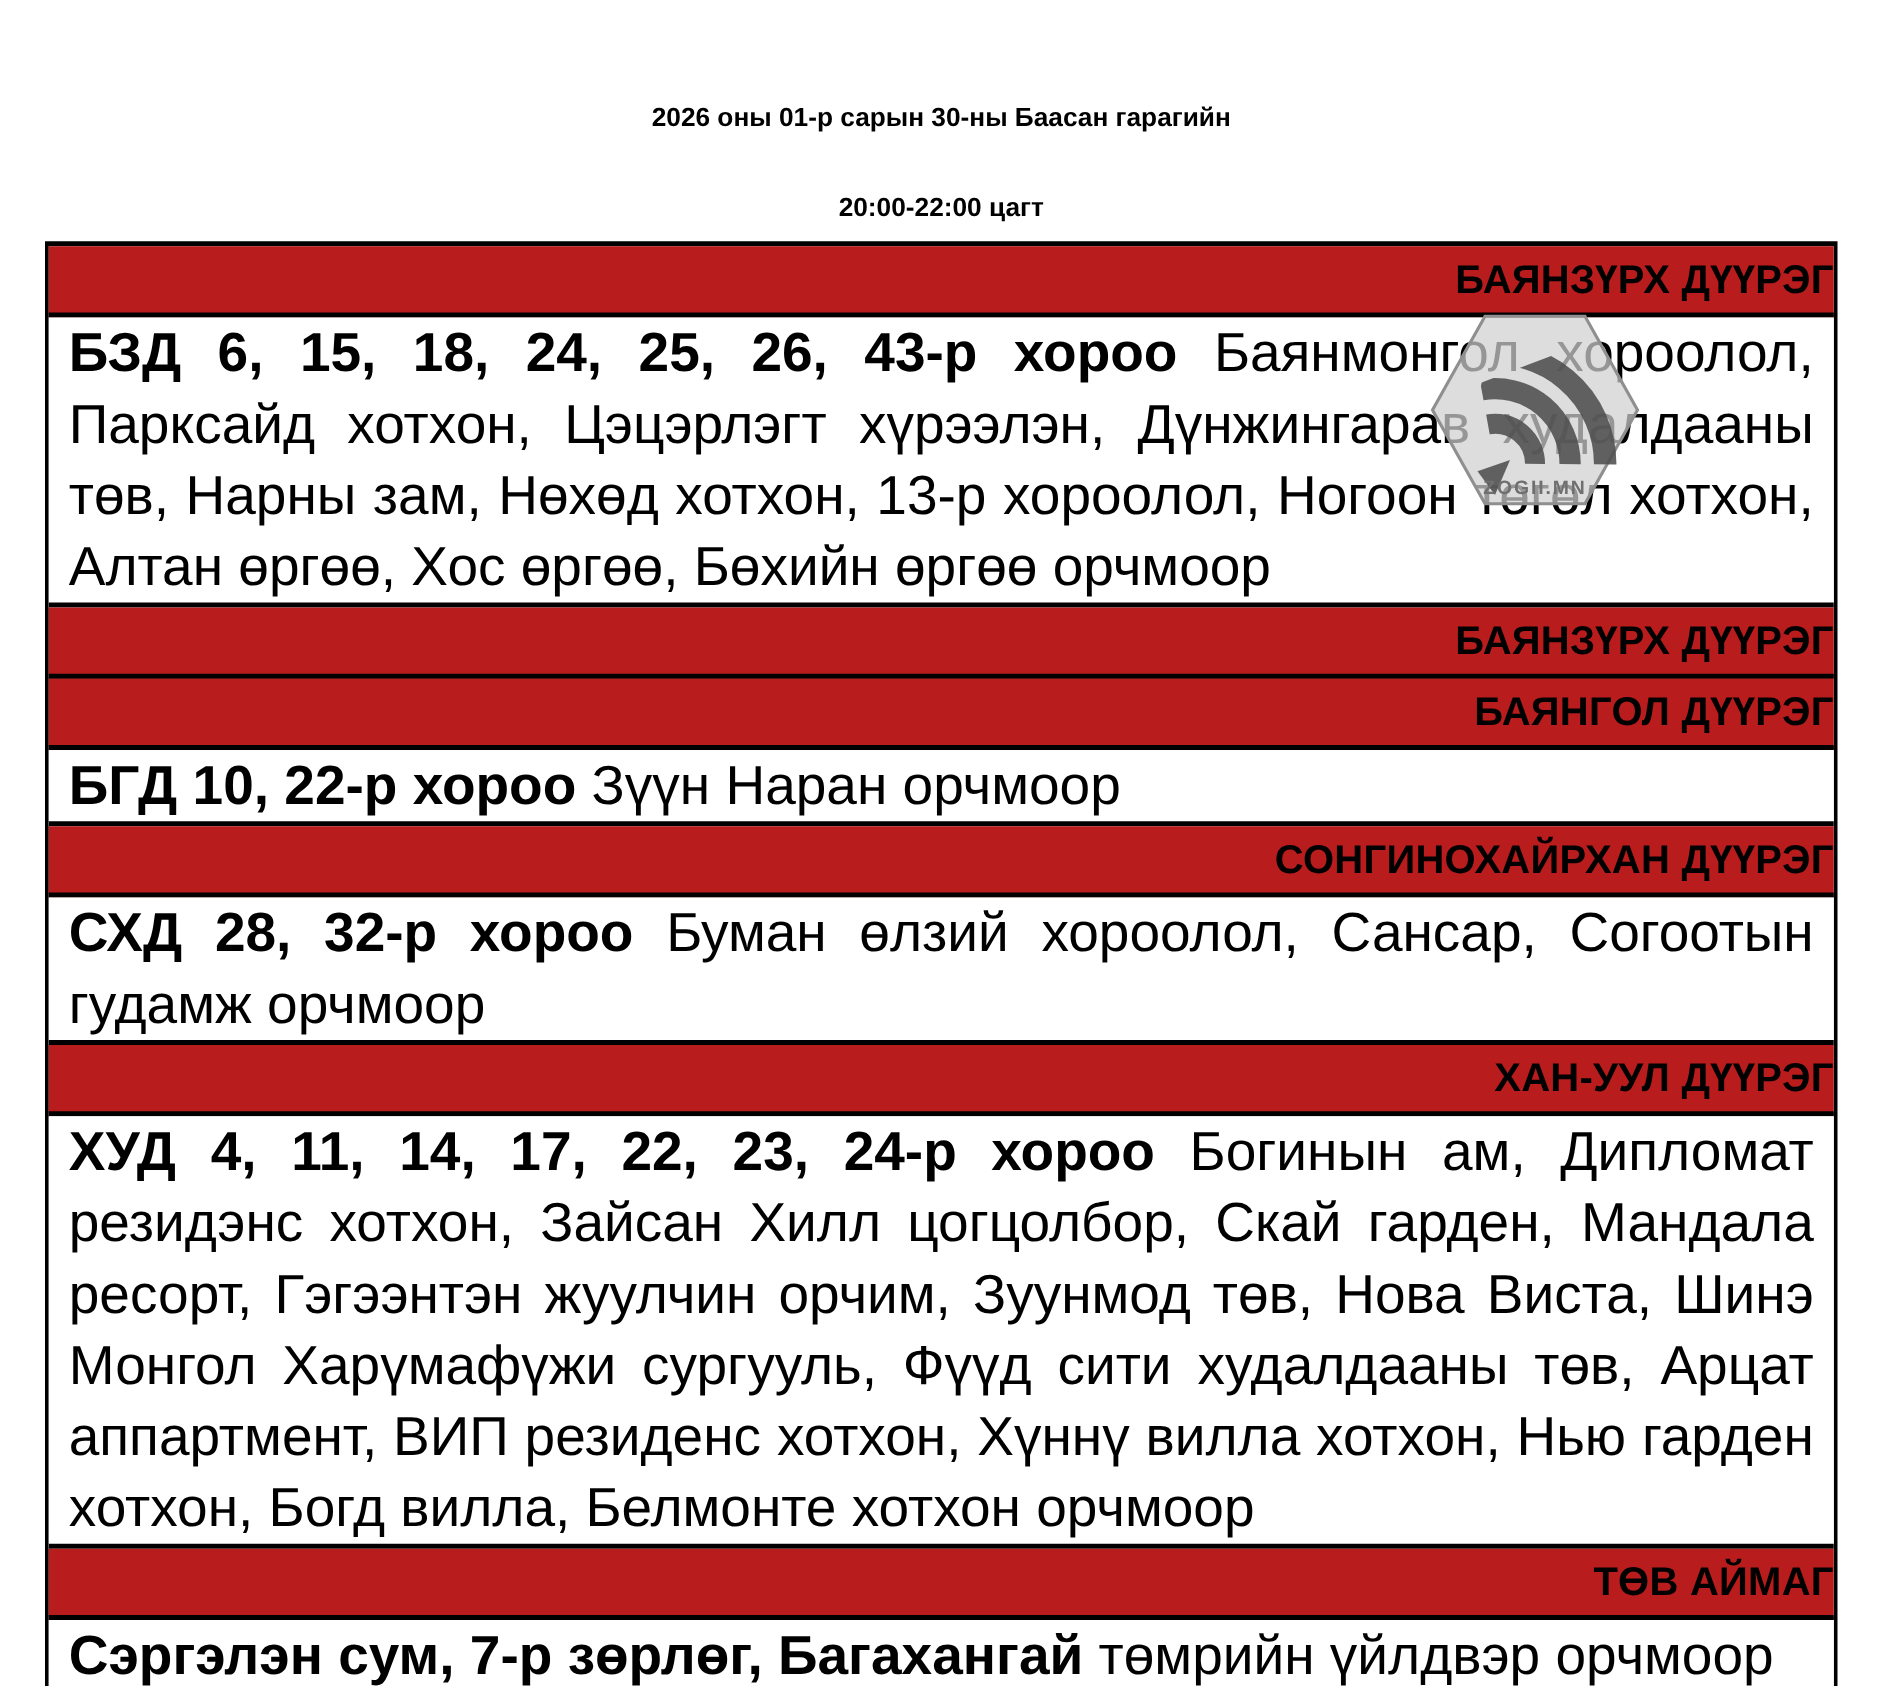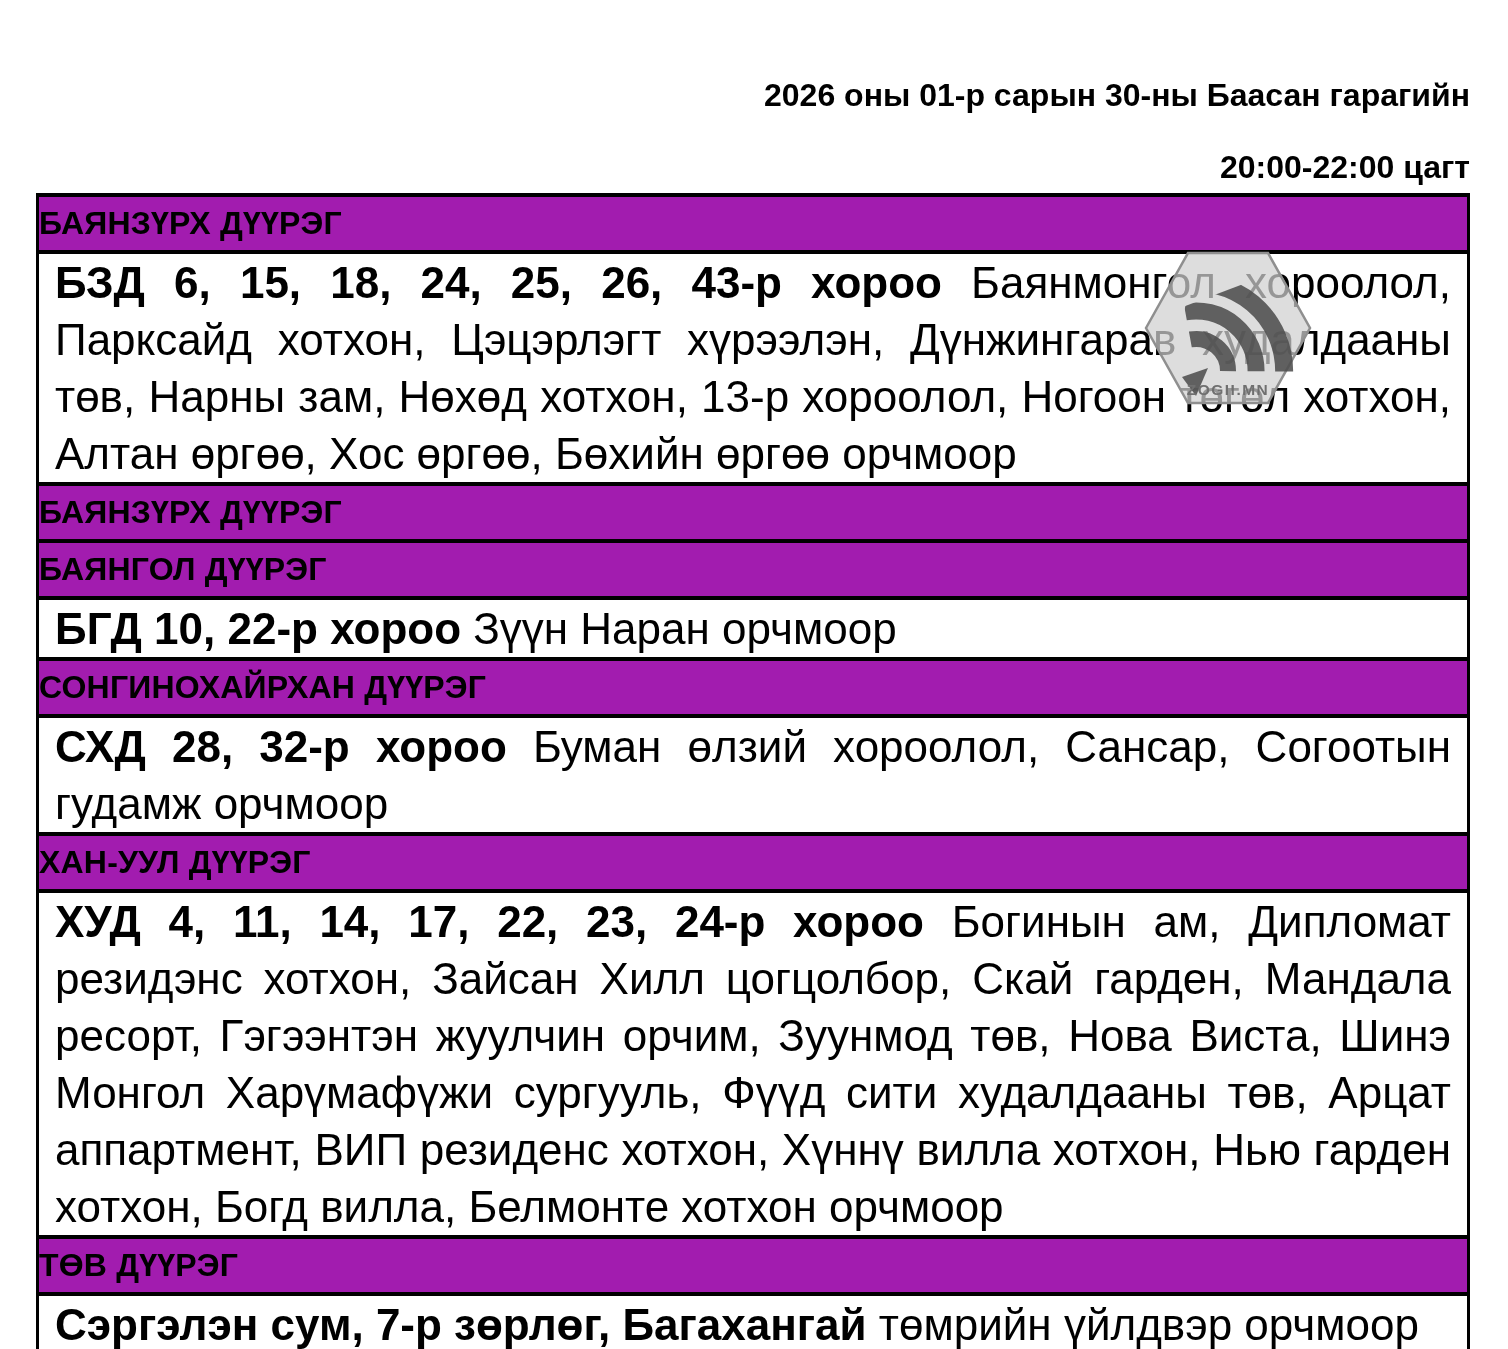--- a/index.html
+++ b/index.html
@@ -10,41 +10,41 @@
     background: #ffffff;
     font-family: "Liberation Sans", "DejaVu Sans", sans-serif;
     color: #000000;
     overflow: hidden;
   }
   .title-block {
     position: absolute;
     top: 76px;
     left: 36px;
     width: 1434px;
-    text-align: right;
+    text-align: center;
     font-weight: bold;
-    font-size: 32px;
+    font-size: 21px;
     line-height: 38px;
   }
   .title-line2 { margin-top: 34px; }
 
   .outage-table {
     position: absolute;
     top: 193px;
     left: 36px;
     width: 1434px;
     box-sizing: border-box;
     border: 3px solid #000000;
     border-top-width: 4px;
     border-bottom-width: 4px;
     background: #ffffff;
   }
   .hrow {
-    background: #a21caf;
-    text-align: left;
+    background: #b91c1c;
+    text-align: right;
     font-weight: bold;
     font-size: 32px;
     line-height: 53px;
     border-bottom: 4px solid #000000;
     letter-spacing: 0.2px;
   }
   .brow {
     font-size: 44px;
     line-height: 57px;
     padding: 0 16px;
@@ -83,21 +83,21 @@
 
     <div class="hrow">БАЯНГОЛ ДҮҮРЭГ</div>
     <div class="brow"><b>БГД 10, 22-р хороо</b><span> Зүүн Наран орчмоор</span></div>
 
     <div class="hrow">СОНГИНОХАЙРХАН ДҮҮРЭГ</div>
     <div class="brow"><b>СХД 28, 32-р хороо</b><span> Буман өлзий хороолол, Сансар, Согоотын гудамж орчмоор</span></div>
 
     <div class="hrow">ХАН-УУЛ ДҮҮРЭГ</div>
     <div class="brow"><b>ХУД 4, 11, 14, 17, 22, 23, 24-р хороо</b><span> Богинын ам, Дипломат резидэнс хотхон, Зайсан Хилл цогцолбор, Скай гарден, Мандала ресорт, Гэгээнтэн жуулчин орчим, Зуунмод төв, Нова Виста, Шинэ Монгол Харүмафүжи сургууль, Фүүд сити худалдааны төв, Арцат аппартмент, ВИП резиденс хотхон, Хүннү вилла хотхон, Нью гарден хотхон, Богд вилла, Белмонте хотхон орчмоор</span></div>
 
-    <div class="hrow">ТӨВ ДҮҮРЭГ</div>
+    <div class="hrow">ТӨВ АЙМАГ</div>
     <div class="brow"><b>Сэргэлэн сум, 7-р зөрлөг, Багахангай</b><span> төмрийн үйлдвэр орчмоор</span></div>
 
   </div>
 
   <div class="watermark">
     <svg width="168" height="158" viewBox="0 0 168 158">
       <defs>
         <clipPath id="hexclip">
           <polygon points="2,79 44,4 124,4 166,79 124,154 44,154"></polygon>
         </clipPath>

